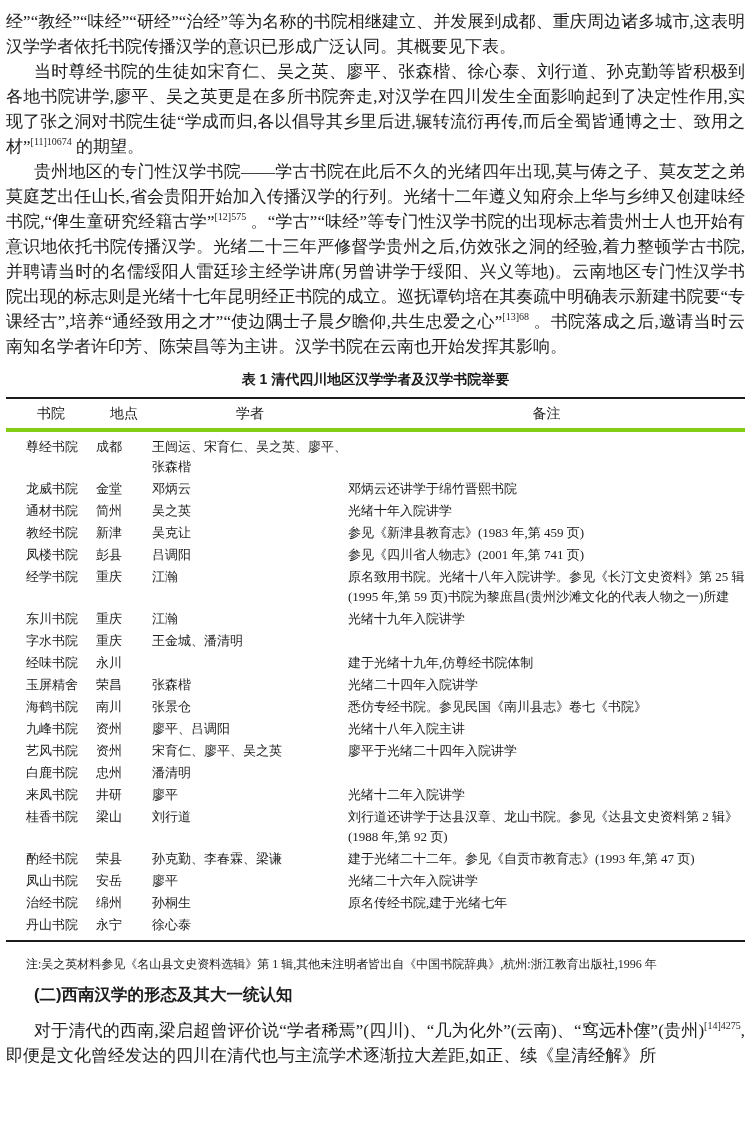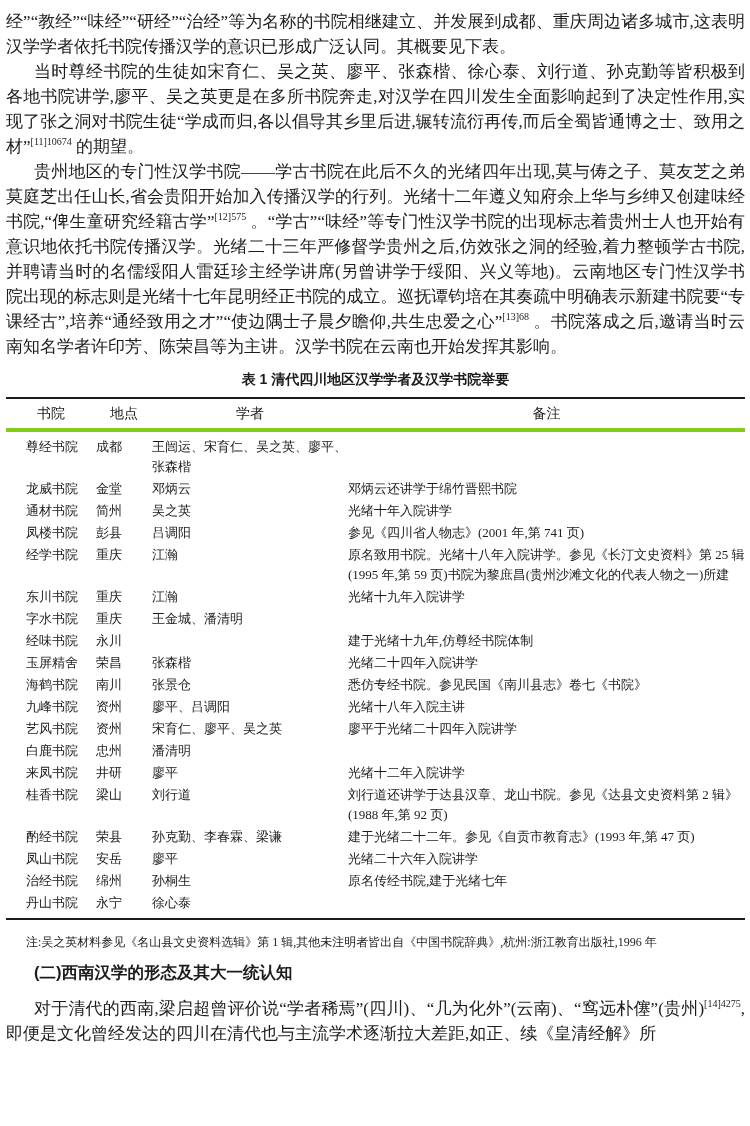--- a/index.html
+++ b/index.html
@@ -115,20 +115,26 @@
           <td>邓炳云</td>
           <td>邓炳云还讲学于绵竹晋熙书院</td>
         </tr>
         <tr>
           <td>通材书院</td>
           <td>简州</td>
           <td>吴之英</td>
           <td>光绪十年入院讲学</td>
         </tr>
         <tr>
+          <td>教经书院</td>
+          <td>新津</td>
+          <td>吴克让</td>
+          <td>参见《新津县教育志》(1983 年,第 459 页)</td>
+        </tr>
+        <tr>
           <td>凤楼书院</td>
           <td>彭县</td>
           <td>吕调阳</td>
           <td>参见《四川省人物志》(2001 年,第 741 页)</td>
         </tr>
         <tr>
           <td>经学书院</td>
           <td>重庆</td>
           <td>江瀚</td>
           <td>原名致用书院。光绪十八年入院讲学。参见《长汀文史资料》第 25 辑(1995 年,第 59 页)书院为黎庶昌(贵州沙滩文化的代表人物之一)所建</td>

